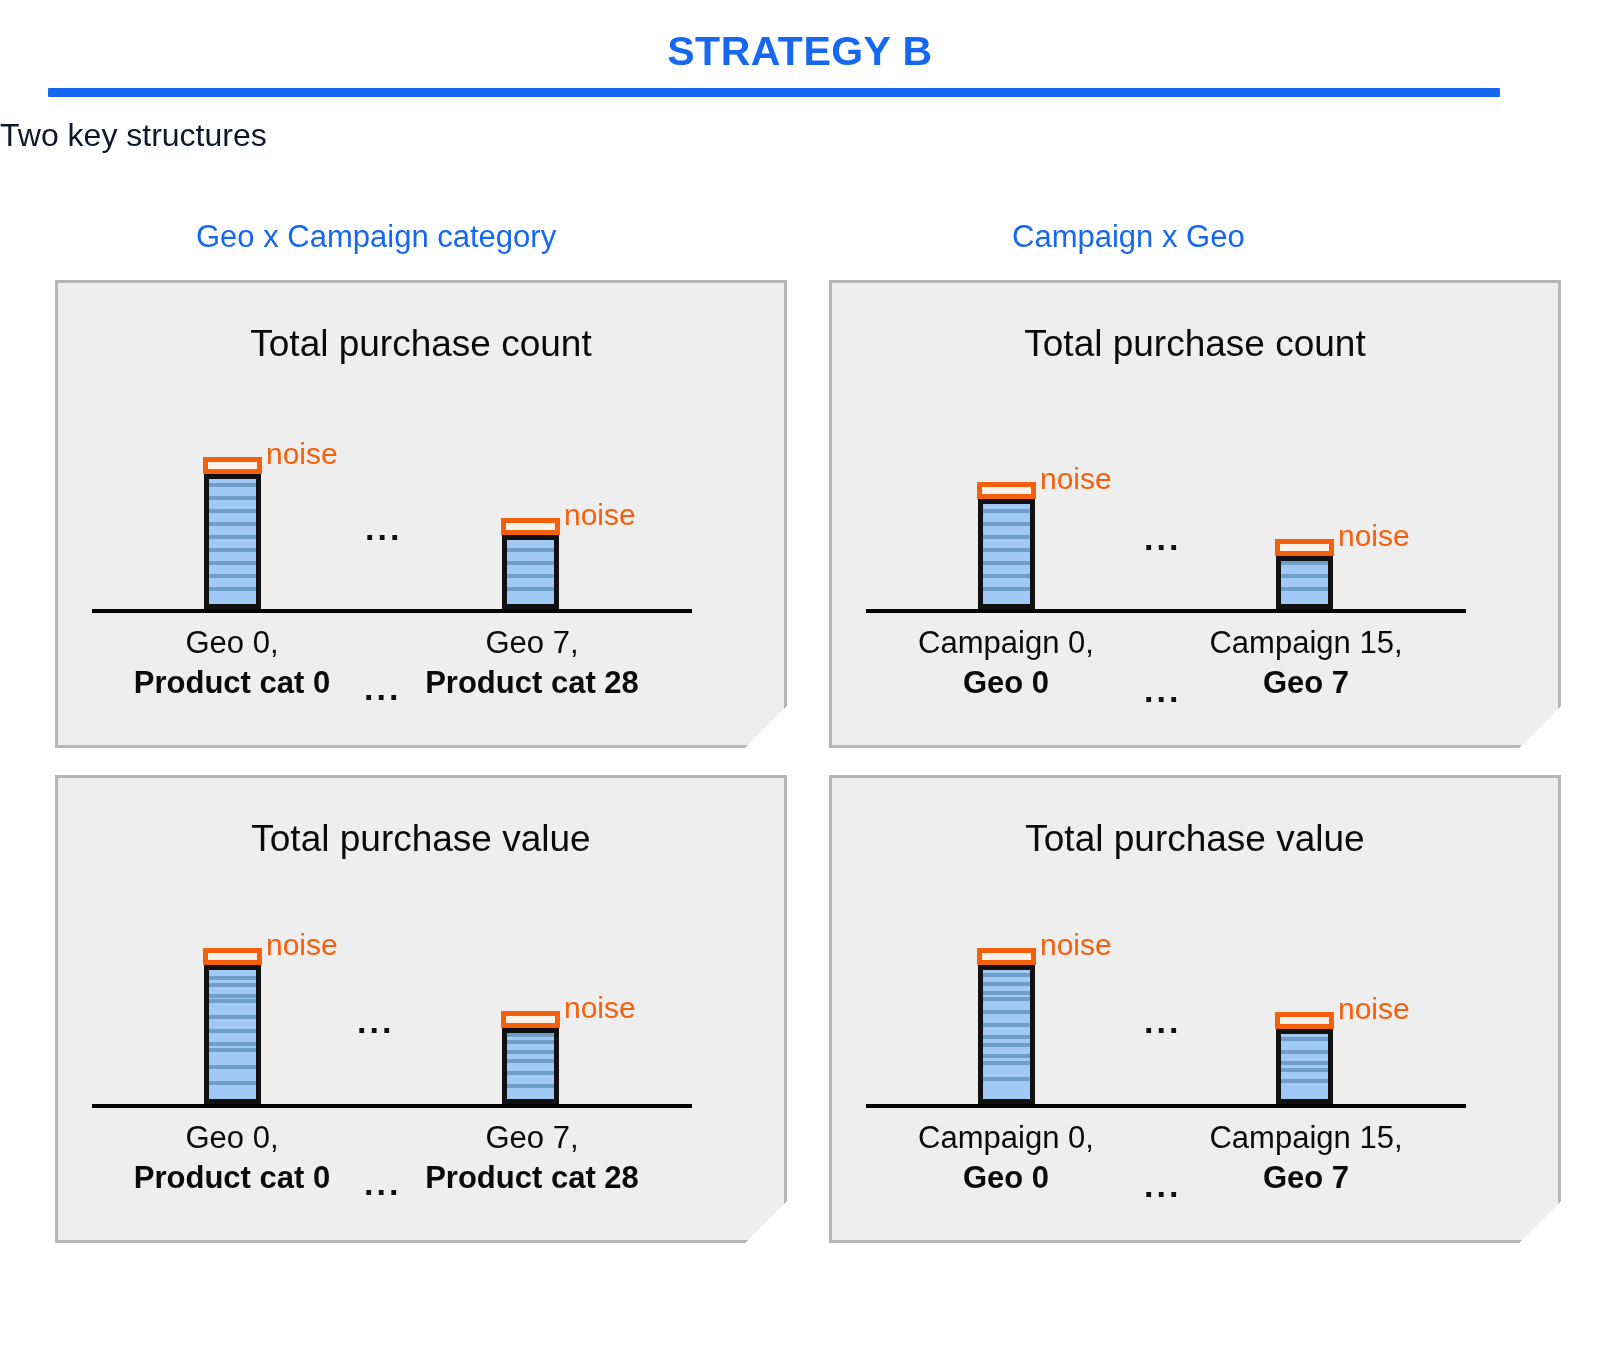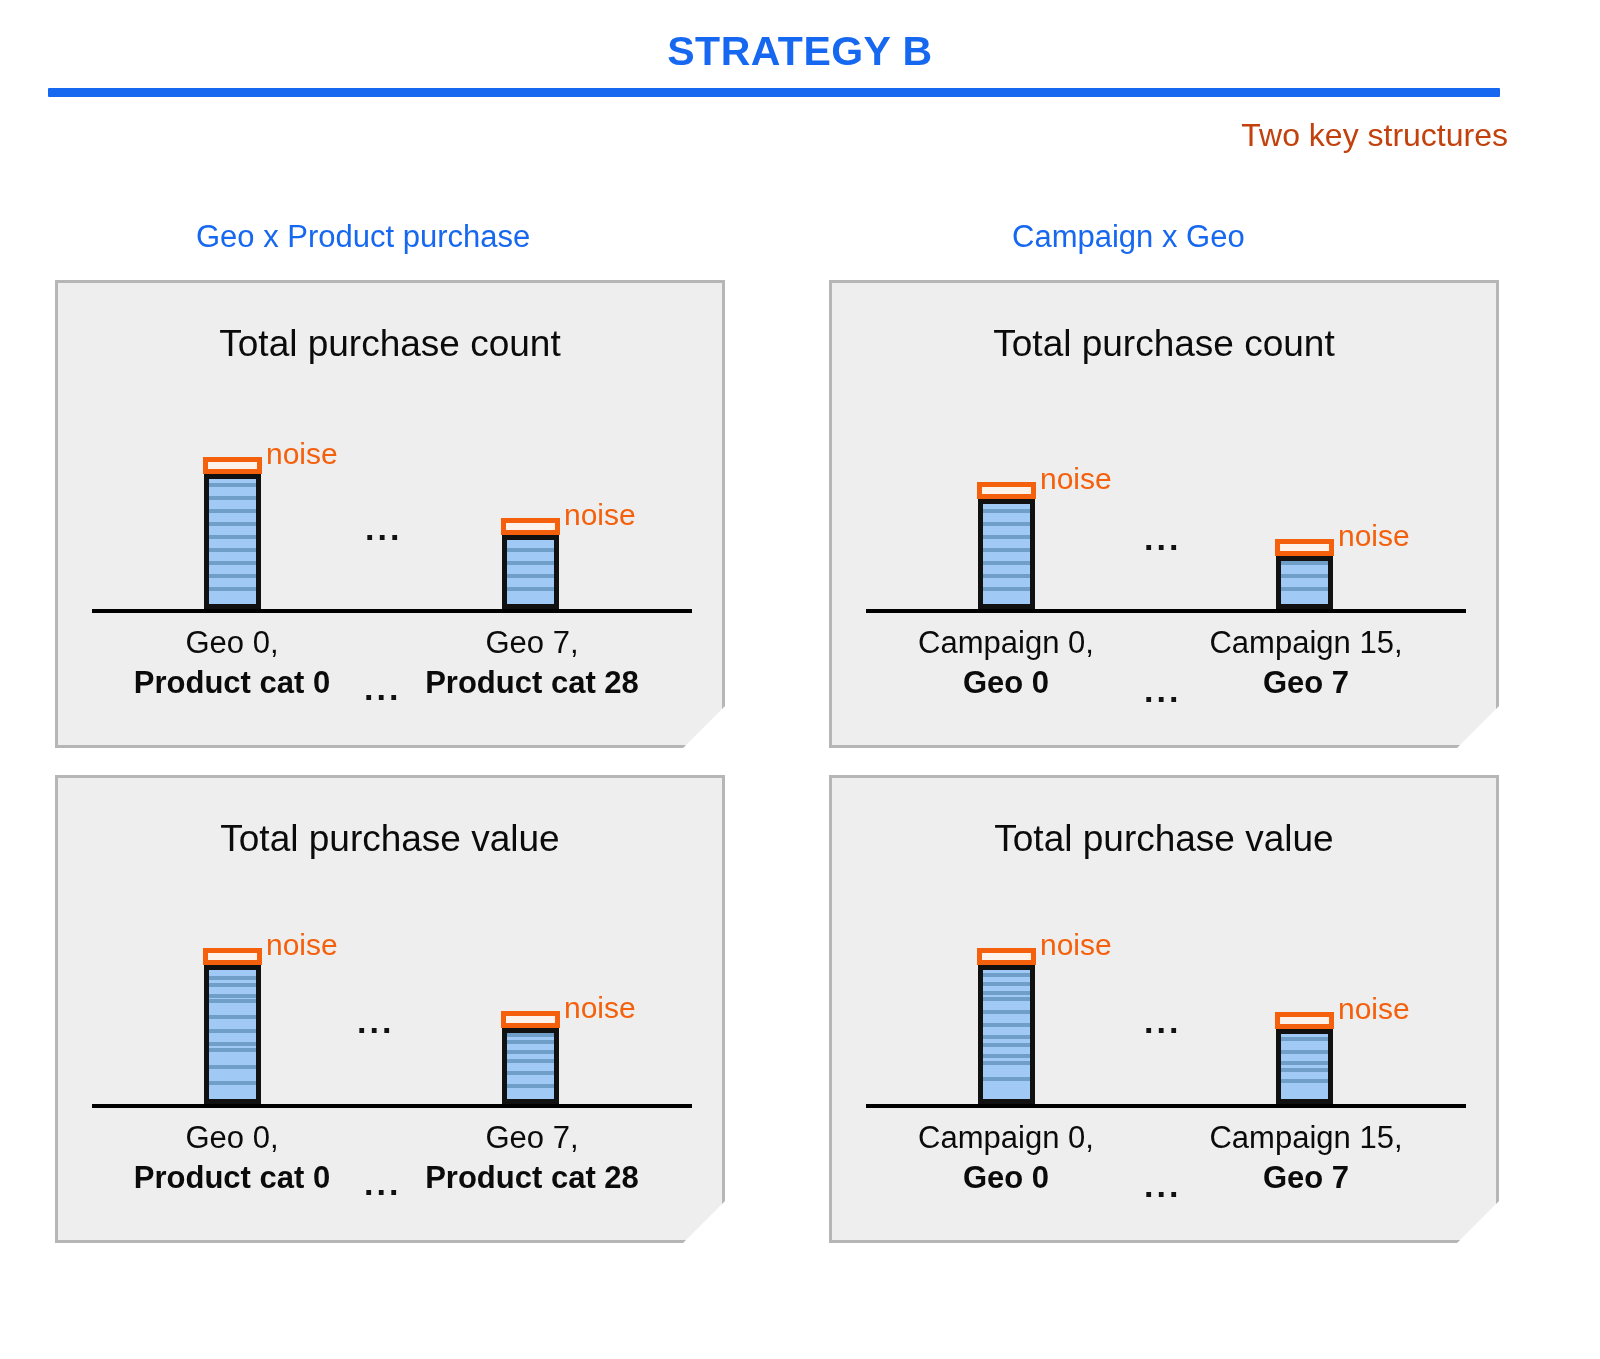--- a/index.html
+++ b/index.html
@@ -34,40 +34,40 @@
     width: 1452px;
     height: 9px;
     background: #1668f0;
     border-radius: 1px;
   }
   #slide-subtitle {
     position: absolute;
     left: 0;
     top: 117px;
     width: 1508px;
-    text-align: right;
+    text-align: left;
     font-size: 32px;
-    color: #c2410c;
+    color: #0f172a;
   }
 
   
   .col-heading {
     position: absolute;
     top: 219px;
     font-size: 31px;
     color: #1668f0;
     white-space: nowrap;
   }
   #col-heading-left  { left: 196px; }
   #col-heading-right { left: 1012px; }
 
   
   .panel {
     position: absolute;
-    width: 670px;
+    width: 732px;
     height: 468px;
     background: #eeeeee;
     border: 3px solid #b6b6b6;
     box-sizing: border-box;
     
     clip-path: polygon(0 0, 100% 0, 100% calc(100% - 42px), calc(100% - 42px) 100%, 0 100%);
     padding-left: 48px;
   }
   #panel-top-left     { left: 55px;  top: 280px; }
   #panel-top-right    { left: 829px; top: 280px; }
@@ -183,21 +183,21 @@
     line-height: 1;
   }
 </style>
 </head>
 <body>
 
 <div id="slide-title">STRATEGY B</div>
 <div id="title-rule"></div>
 <div id="slide-subtitle">Two key structures</div>
 
-<div id="col-heading-left" class="col-heading">Geo x Product purchase</div>
+<div id="col-heading-left" class="col-heading">Geo x Campaign category</div>
 <div id="col-heading-right" class="col-heading">Campaign x Geo</div>
 
 <div id="panel-top-left" class="panel">
   <div class="panel-title">Total purchase count</div>
   <div class="plot">
     <div class="axis-line"></div>
     <div class="plot-ellipsis" style="left:273px; bottom:68px;">...</div>
 
     <div class="bar-group first">
       <div class="noise-cap" style="bottom:135px;"></div>

